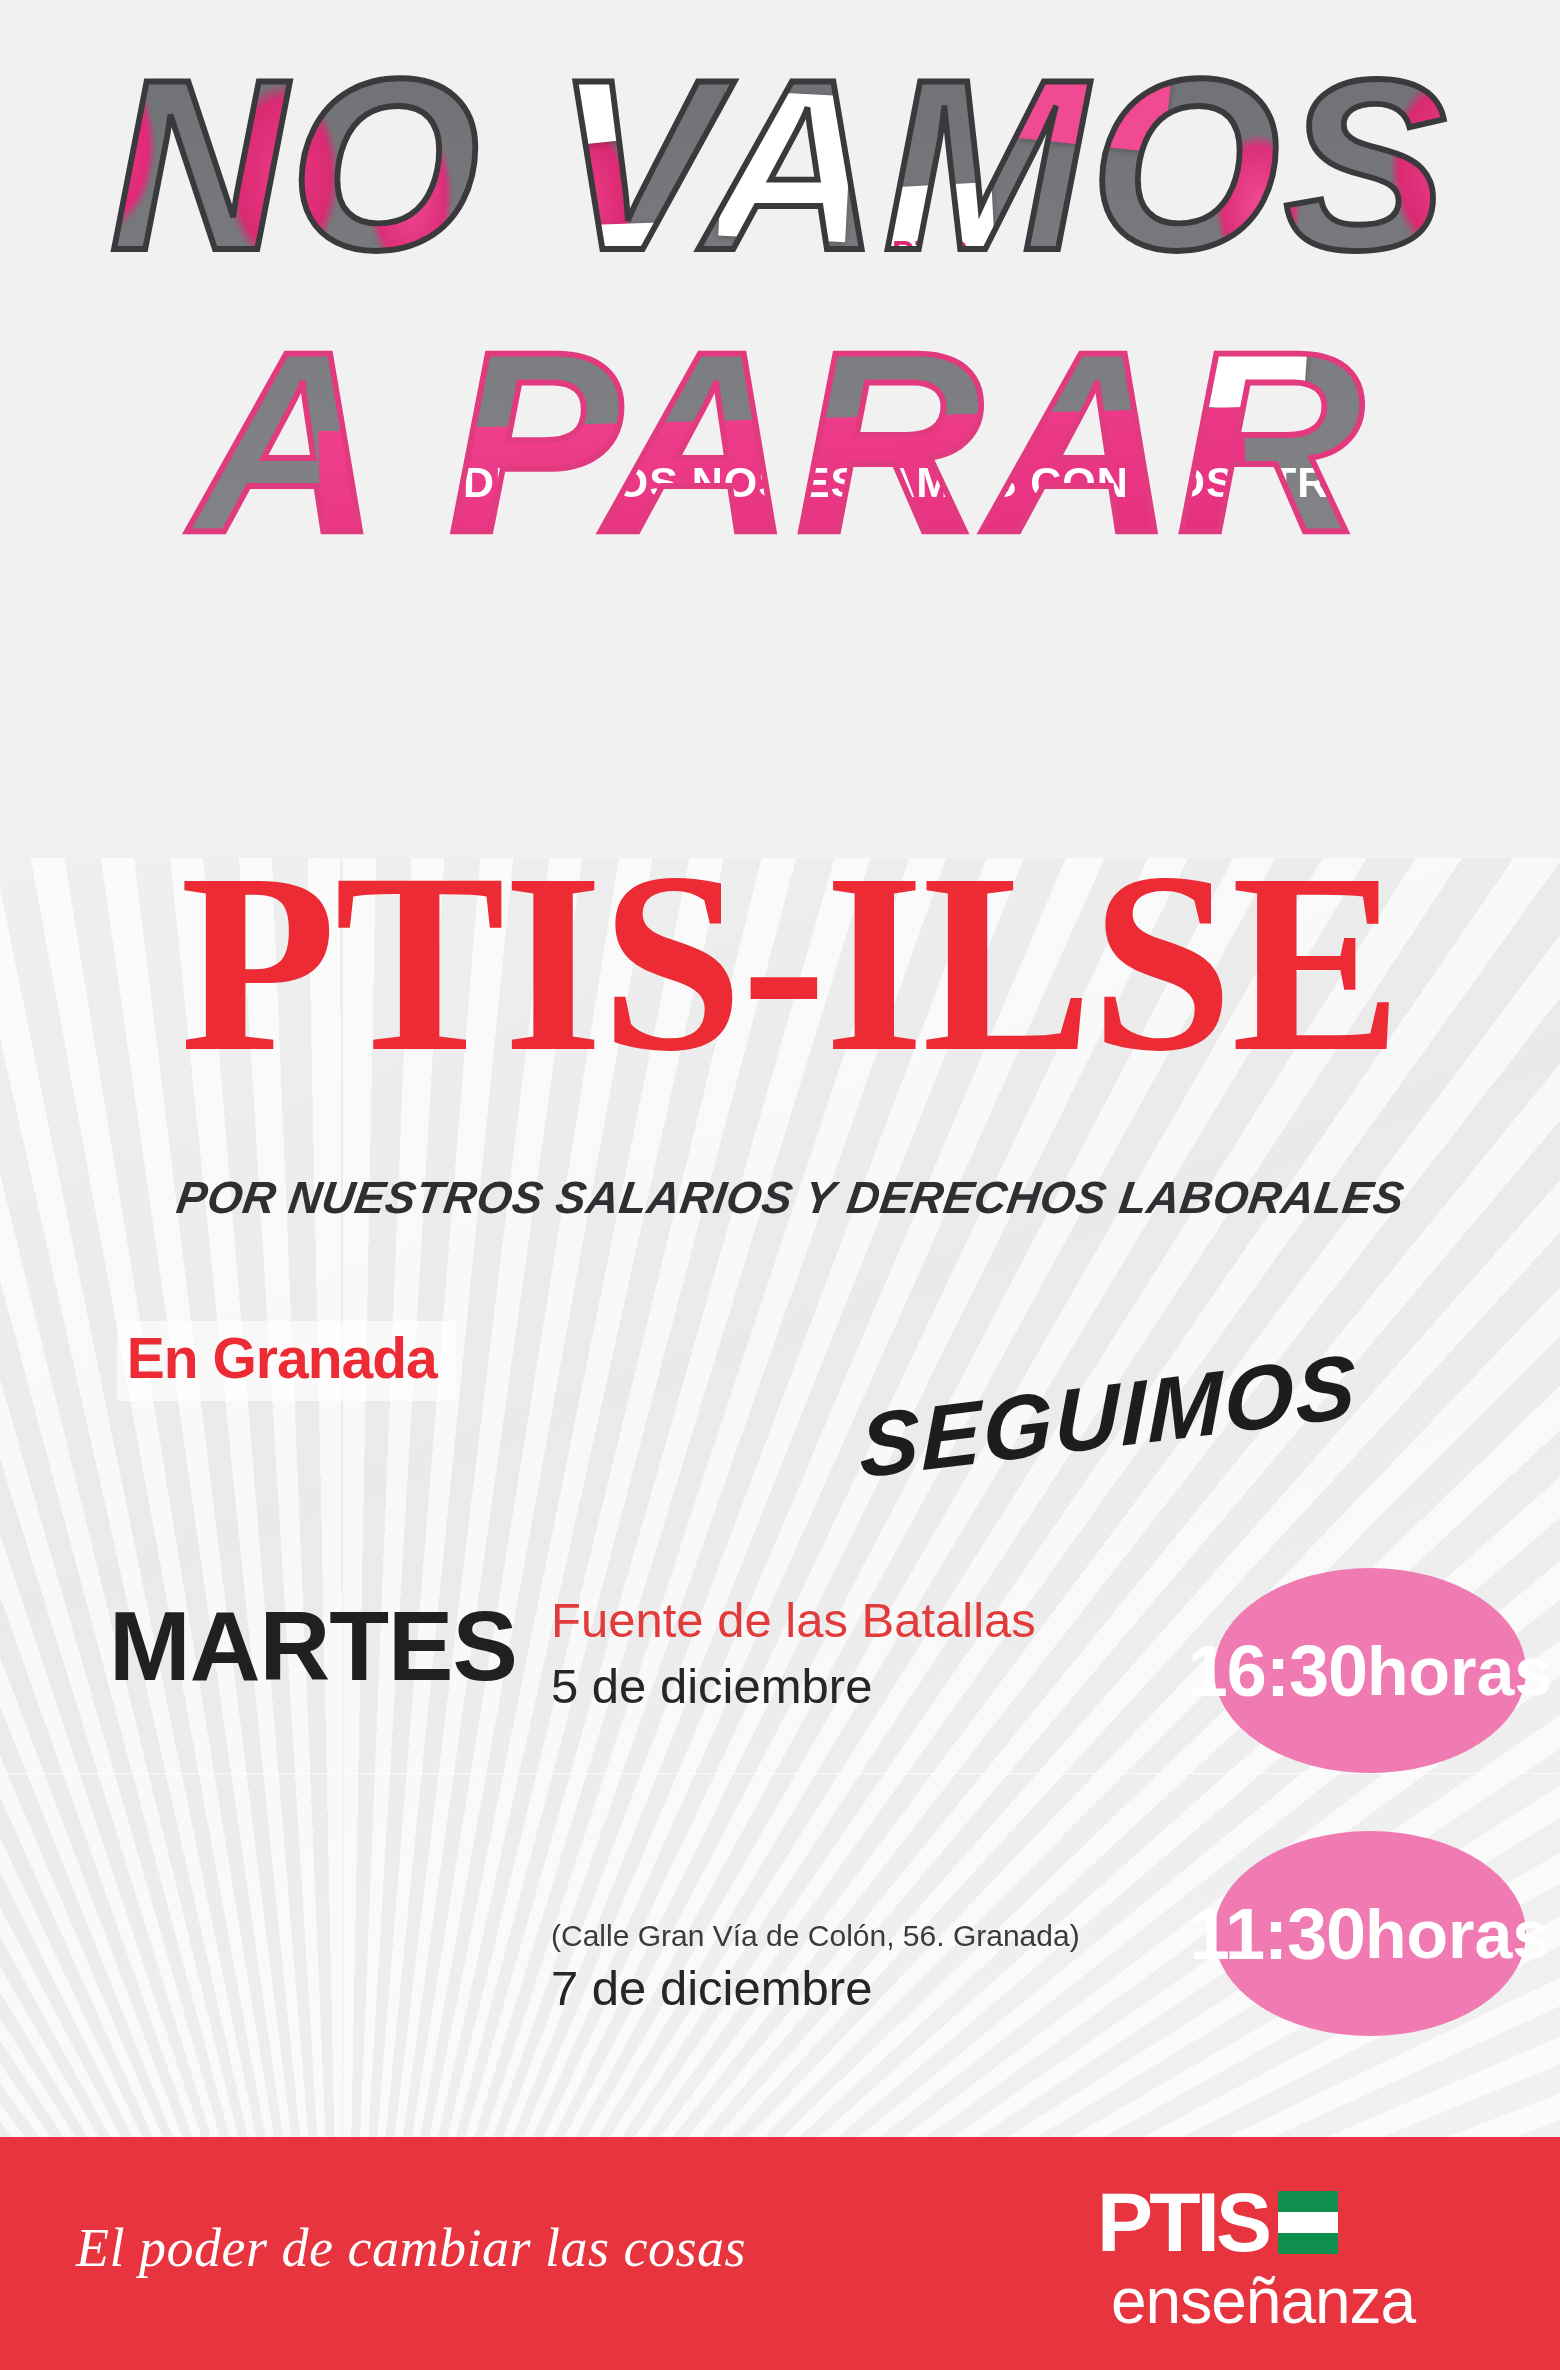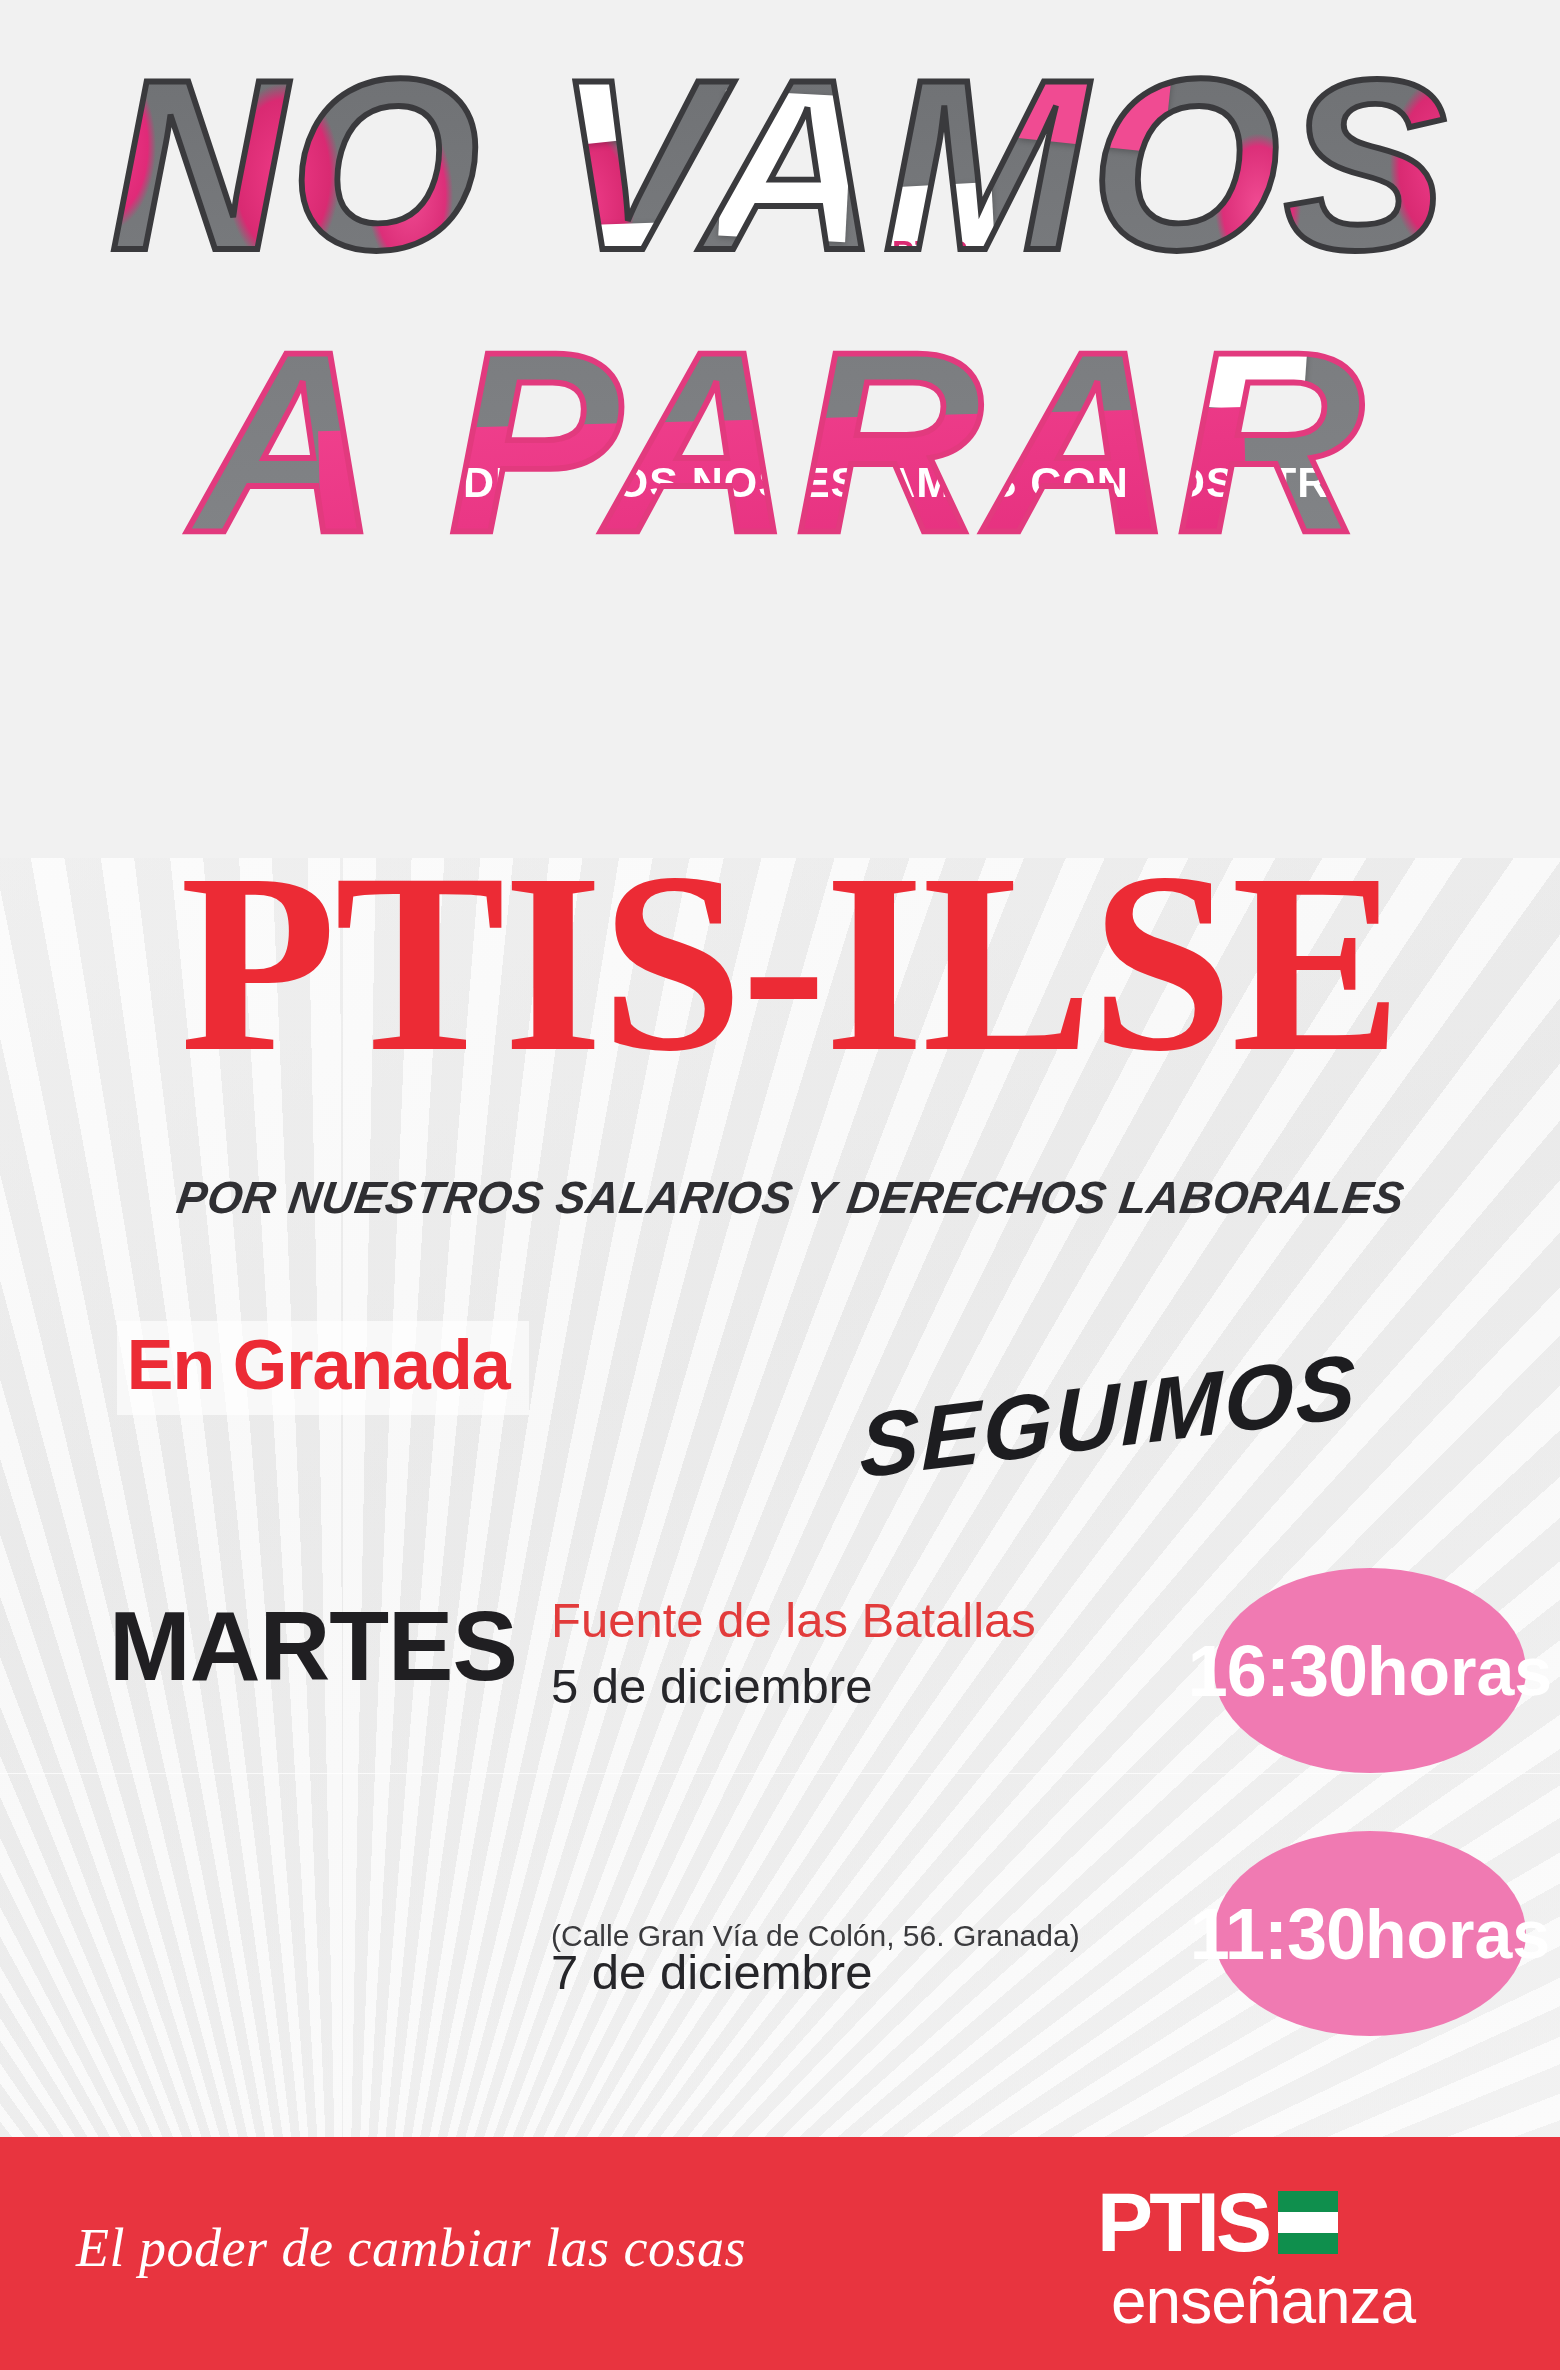--- a/index.html
+++ b/index.html
@@ -120,21 +120,21 @@
     transform: skewX(-8deg);
   }
 
   
   .en-granada {
     position: absolute;
     left: 117px;
     top: 1321px;
     font-family: "Liberation Sans", sans-serif;
     font-weight: 700;
-    font-size: 70px;
+    font-size: 57px;
     color: #ec2b35;
     background: rgba(255,255,255,0.65);
     padding: 3.9px 19.5px 9.8px 9.8px;
     letter-spacing: -1px;
   }
   .seguimos {
     position: absolute;
     left: 858px;
     top: 1365px;
     font-family: "Liberation Sans", sans-serif;
@@ -184,21 +184,21 @@
     color: #3a3a3d;
   }
   .date {
     position: absolute;
     left: 551px;
     font-family: "Liberation Sans", sans-serif;
     font-size: 49px;
     color: #26262a;
   }
   .row-1 .date { top: 78px; }
-  .row-2 .date { top: 101px; }
+  .row-2 .date { top: 117px; }
 
   .time-badge {
     position: absolute;
     left: 1214px;
     top: -11.7px;
     width: 312px;
     height: 205px;
     border-radius: 50%;
     background: #f07ab2;
     color: #ffffff;

